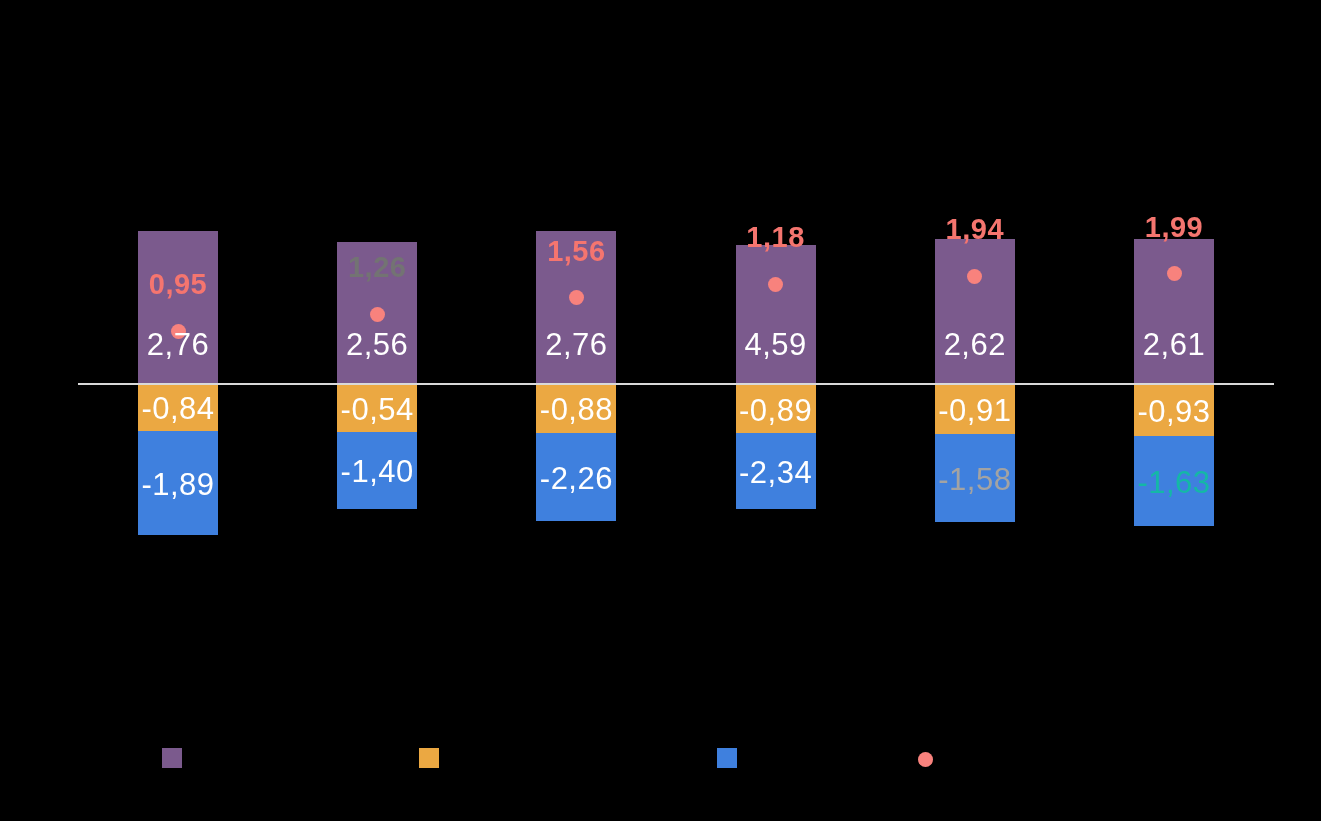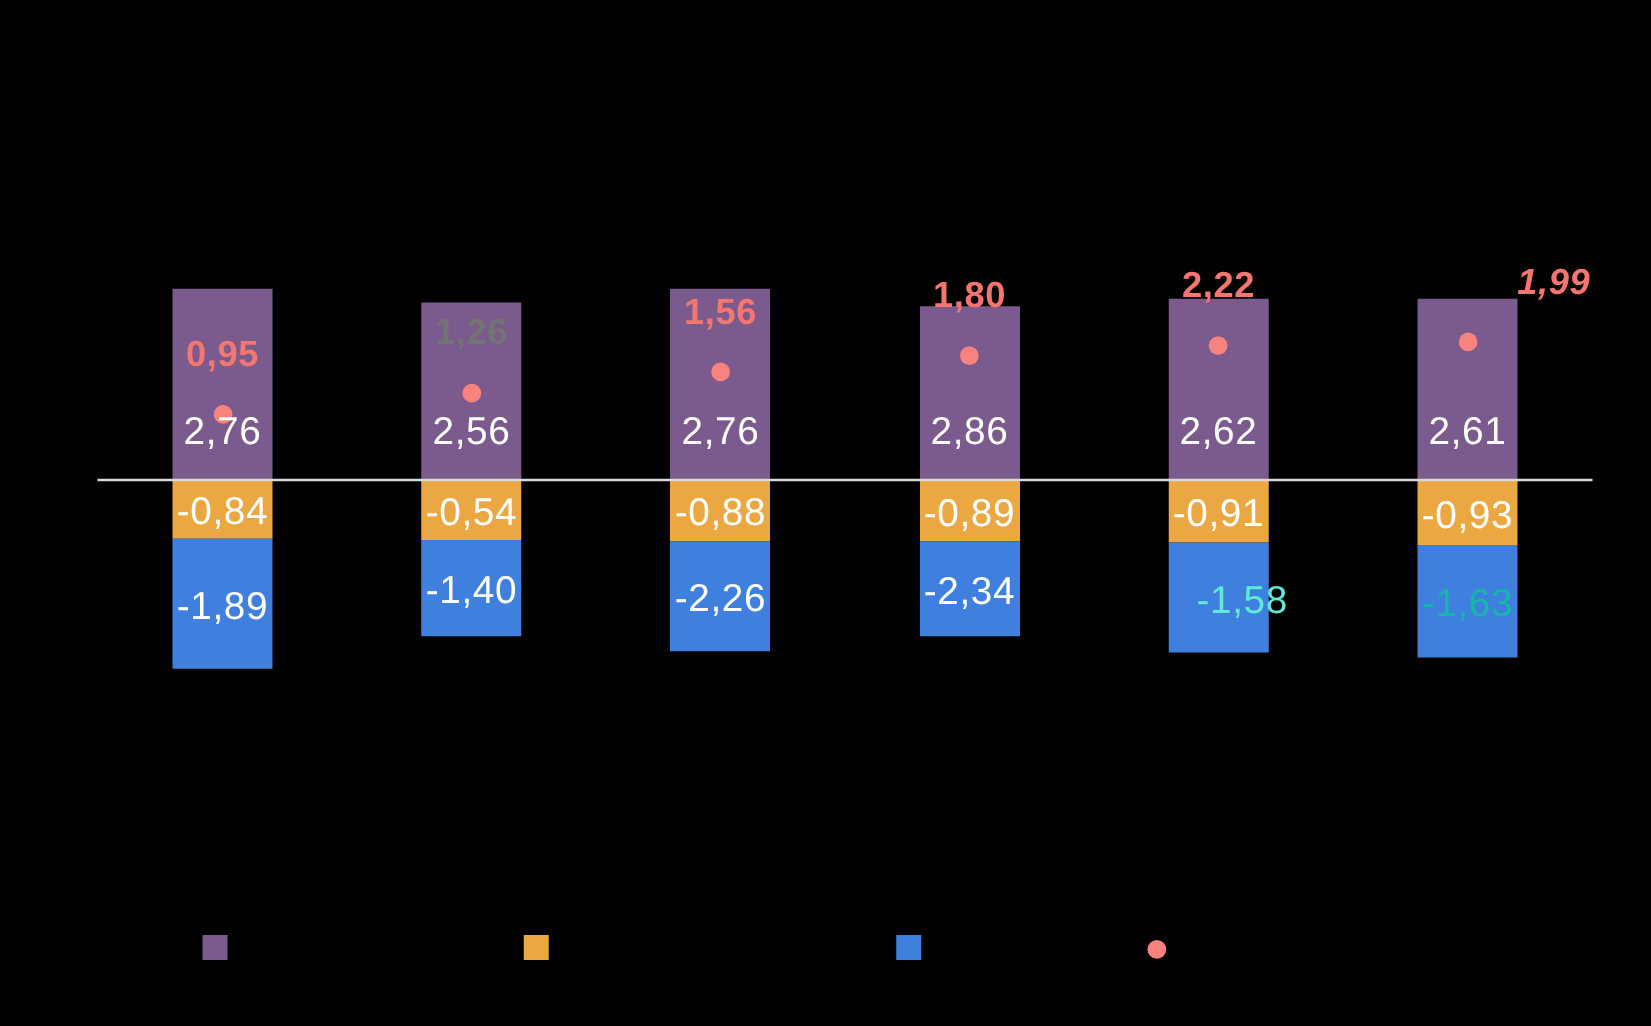--- a/index.html
+++ b/index.html
@@ -59,40 +59,40 @@
       <div class="bar-seg" style="left: 536.4px; top: 432.778px; width: 80px; height: 88.1337px; background: rgb(63, 128, 222);"></div>
       <div class="dot-marker" style="left: 568.9px; top: 290.029px; width: 15px; height: 15px; background: rgb(248, 130, 125);"></div>
       <div class="val-label" style="left: 576.4px; top: 345px; color: rgb(255, 255, 255);">2,76</div>
       <div class="val-label" style="left: 576.4px; top: 410.389px; color: rgb(255, 255, 255);">-0,88</div>
       <div class="val-label" style="left: 576.4px; top: 478.845px; color: rgb(255, 255, 255);">-2,26</div>
       <div class="val-label dot-label" style="left: 576.4px; top: 250.529px; color: rgb(245, 117, 111);">1,56</div>
       <div class="bar-seg" style="left: 735.6px; top: 244.871px; width: 80px; height: 139.129px; background: rgb(123, 90, 141);"></div>
       <div class="bar-seg" style="left: 735.6px; top: 384px; width: 80px; height: 49.3327px; background: rgb(235, 168, 66);"></div>
       <div class="bar-seg" style="left: 735.6px; top: 433.333px; width: 80px; height: 75.9391px; background: rgb(63, 128, 222);"></div>
       <div class="dot-marker" style="left: 768.1px; top: 276.726px; width: 15px; height: 15px; background: rgb(248, 130, 125);"></div>
-      <div class="val-label" style="left: 775.6px; top: 345px; color: rgb(255, 255, 255);">2,86</div>
+      <div class="val-label" style="left: 775.6px; top: 345px; color: rgb(255, 255, 255);">4,59</div>
       <div class="val-label" style="left: 775.6px; top: 410.666px; color: rgb(255, 255, 255);">-0,89</div>
       <div class="val-label" style="left: 775.6px; top: 473.302px; color: rgb(255, 255, 255);">-2,34</div>
-      <div class="val-label dot-label" style="left: 775.6px; top: 237.226px; color: rgb(245, 117, 111);">1,80</div>
+      <div class="val-label dot-label" style="left: 775.6px; top: 237.226px; color: rgb(245, 117, 111);">1,18</div>
       <div class="bar-seg" style="left: 934.8px; top: 238.773px; width: 80px; height: 145.227px; background: rgb(123, 90, 141);"></div>
       <div class="bar-seg" style="left: 934.8px; top: 384px; width: 80px; height: 50.4413px; background: rgb(235, 168, 66);"></div>
       <div class="bar-seg" style="left: 934.8px; top: 434.441px; width: 80px; height: 87.5794px; background: rgb(63, 128, 222);"></div>
       <div class="dot-marker" style="left: 967.3px; top: 268.966px; width: 15px; height: 15px; background: rgb(248, 130, 125);"></div>
       <div class="val-label" style="left: 974.8px; top: 345px; color: rgb(255, 255, 255);">2,62</div>
       <div class="val-label" style="left: 974.8px; top: 411.221px; color: rgb(255, 255, 255);">-0,91</div>
-      <div class="val-label" style="left: 974.8px; top: 480.231px; color: #5eead4; margin-left: 19px;">-1,58</div>
-      <div class="val-label dot-label" style="left: 974.8px; top: 229.466px; color: rgb(245, 117, 111);">2,22</div>
+      <div class="val-label" style="left: 974.8px; top: 480.231px; color: #a3a3a3;">-1,58</div>
+      <div class="val-label dot-label" style="left: 974.8px; top: 229.466px; color: rgb(245, 117, 111);">1,94</div>
       <div class="bar-seg" style="left: 1134px; top: 239.328px; width: 80px; height: 144.672px; background: rgb(123, 90, 141);"></div>
       <div class="bar-seg" style="left: 1134px; top: 384px; width: 80px; height: 51.5499px; background: rgb(235, 168, 66);"></div>
       <div class="bar-seg" style="left: 1134px; top: 435.55px; width: 80px; height: 90.3509px; background: rgb(63, 128, 222);"></div>
       <div class="dot-marker" style="left: 1166.5px; top: 266.194px; width: 15px; height: 15px; background: rgb(248, 130, 125);"></div>
       <div class="val-label" style="left: 1174px; top: 345px; color: rgb(255, 255, 255);">2,61</div>
       <div class="val-label" style="left: 1174px; top: 411.775px; color: rgb(255, 255, 255);">-0,93</div>
       <div class="val-label" style="left: 1174px; top: 482.725px; color: #14b8a6;">-1,63</div>
-      <div class="val-label dot-label" style="left: 1243px; top: 226.694px; color: rgb(245, 117, 111); font-style: italic;">1,99</div>
+      <div class="val-label dot-label" style="left: 1174px; top: 226.694px; color: rgb(245, 117, 111);">1,99</div>
       <div class="zero-line" style="left: 78px; top: 382.5px; width: 1196px; height: 2.5px; background: rgb(217, 217, 217);"></div>
     </div>
   <div id="legend">
       <div class="legend-marker" style="left: 162px; top: 748px; width: 20px; height: 20px; background: rgb(123, 90, 141);"></div>
       <div class="legend-marker" style="left: 419px; top: 748px; width: 20px; height: 20px; background: rgb(235, 168, 66);"></div>
       <div class="legend-marker" style="left: 717px; top: 748px; width: 20px; height: 20px; background: rgb(63, 128, 222);"></div>
       <div class="legend-marker circle" style="left: 918px; top: 751.5px; width: 15px; height: 15px; background: rgb(248, 130, 125);"></div>
     </div>
 </div>
 

